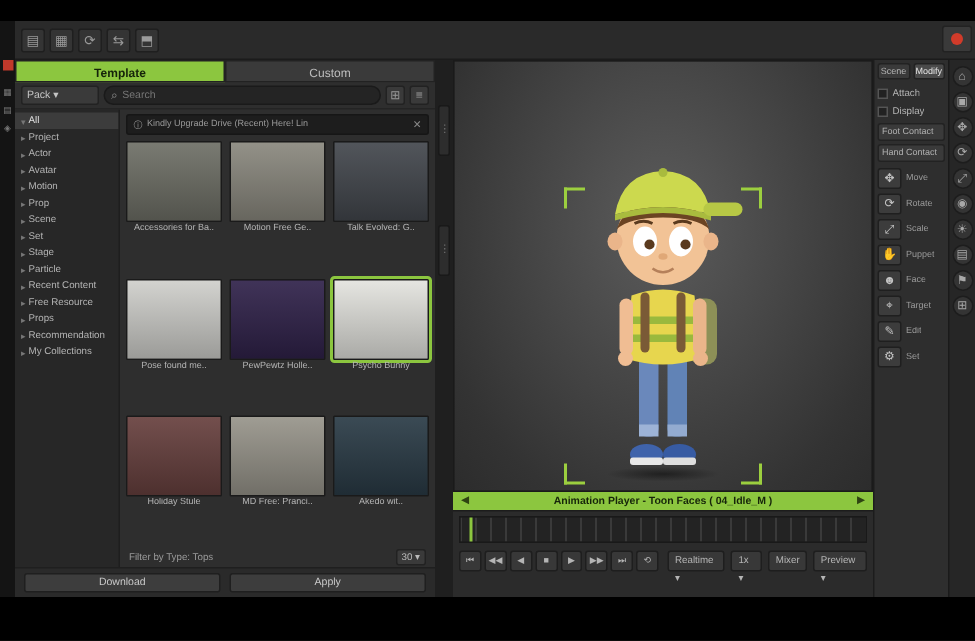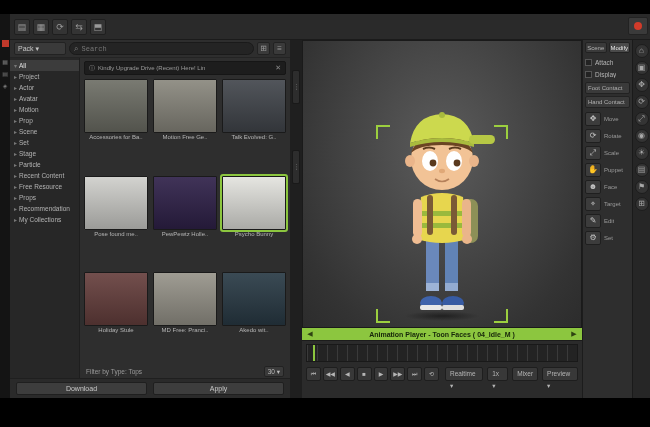--- a/index.html
+++ b/index.html
@@ -20,21 +20,21 @@
   .recdot { width:8px; height:8px; border-radius:50%; background:#d13b2a; display:block; }
 
   
   .leftpanel { position:absolute; left:10px; top:26px; width:280px; height:358px; background:#2e2e2e; display:flex; flex-direction:column; }
   .tabsrow { display:flex; height:15px; }
   .tab { flex:1; font-size:8px; text-align:center; line-height:15px; color:#bdbdbd; background:#3a3a3a; border:1px solid #222; }
   .tab.active { background:#8cc63f; color:#15230a; font-weight:bold; }
   .ltoolbar { display:flex; align-items:center; height:18px; padding:0 4px; gap:3px; background:#2e2e2e; border-bottom:1px solid #242424; }
   .packbox { width:52px; height:13px; background:#3a3a3a; border:1px solid #222; color:#c5c5c5; font-size:7px; line-height:11px; padding:0 3px; border-radius:2px; }
   .searchbox { flex:1; height:13px; background:#242424; border:1px solid #1a1a1a; border-radius:7px; display:flex; align-items:center; padding:0 4px; gap:3px; }
-  .searchbox input { background:transparent; border:0; outline:0; color:#aaa; font-size:7px; width:100%; font-family:Liberation Mono, monospace; }
+  .searchbox input { background:transparent; border:0; outline:0; color:#aaa; font-size:7px; width:100%; font-family:Liberation Sans, sans-serif; }
   .mini { color:#8a8a8a; font-size:8px; }
   .viewico { width:13px; height:13px; background:#3a3a3a; border:1px solid #222; color:#999; font-size:8px; line-height:11px; text-align:center; border-radius:2px; }
   .lbody { flex:1; display:flex; overflow:hidden; }
   .tree { width:70px; background:#272727; border-right:1px solid #1e1e1e; padding-top:2px; overflow:hidden; }
   .treeitem { display:flex; align-items:center; gap:2px; height:11px; padding-left:4px; color:#b3b3b3; font-size:6.5px; white-space:nowrap; }
   .treeitem .tw { color:#777; font-size:6px; }
   .treeitem.first { color:#e0e0e0; background:#3c3c3c; }
   .gridarea { flex:1; display:flex; flex-direction:column; padding:3px 4px 0 4px; }
   .banner { height:14px; background:#1d1d1d; border:1px solid #161616; display:flex; align-items:center; gap:3px; padding:0 4px; color:#9a9a9a; font-size:6px; border-radius:2px; }
   .banner .bx { margin-left:auto; color:#888; font-size:7px; }
@@ -121,20 +121,24 @@
       <span class="tbico">⇆</span>
       <span class="tbico">⬒</span>
       <span class="tbright">
         <span class="recbtn">
             <span class="recdot"></span>
           </span>
       </span>
     </div>
 
     <div class="leftpanel">
+      <div class="tabsrow">
+        <div class="tab active">Template</div>
+        <div class="tab">Custom</div>
+      </div>
       <div class="ltoolbar">
         <div class="packbox">Pack ▾</div>
         <div class="searchbox">
           <span class="mini">⌕</span>
           <input placeholder="Search" style="">
         </div>
         <span class="viewico">⊞</span>
         <span class="viewico">≡</span>
       </div>
       <div class="lbody">

